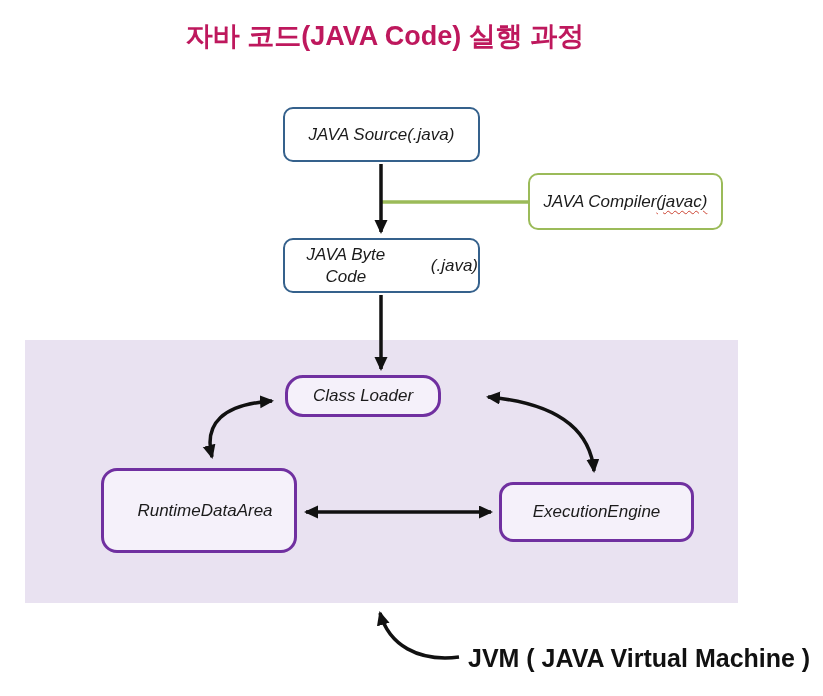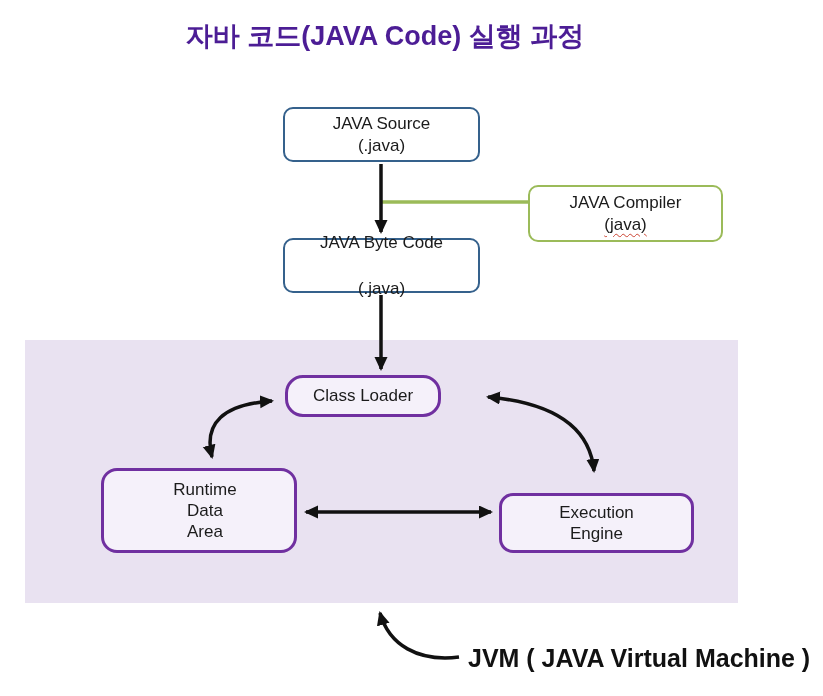--- a/index.html
+++ b/index.html
@@ -10,56 +10,56 @@
     --box-fill:#F5F1FA;
     --arrow:#111111;
     --text:#1b1b1b;
   }
   *{margin:0;padding:0;box-sizing:border-box;}
   body{background:#ffffff;font-family:"Liberation Sans","DejaVu Sans",sans-serif;color:var(--text);}
   .canvas{position:relative;width:823px;height:696px;background:#ffffff;overflow:hidden;}
 
   .title{
     position:absolute;left:120px;top:18px;width:530px;
-    text-align:center;font-size:27px;font-weight:800;letter-spacing:0px;color:#4c1d95;
+    text-align:center;font-size:27px;font-weight:800;letter-spacing:0px;color:#be185d;
   }
 
   .node{
-    position:absolute;display:flex;flex-direction:column;align-items:center;justify-content:center;
-    text-align:center;font-size:17px;line-height:1.25;color:var(--text);background:#ffffff;
+    position:absolute;display:flex;flex-direction:row;align-items:center;justify-content:center;
+    text-align:center;font-size:17px;line-height:1.25;color:var(--text);background:#ffffff;font-style:italic;
   }
   .node .ln{display:block;}
 
   .blue-box{
     border:2.5px solid var(--blue-border);
     border-radius:10px;
     background:#ffffff;
   }
   .green-box{
     border:2.5px solid var(--green);
     border-radius:10px;
     background:#ffffff;
   }
   .purple-box{
     border:3px solid var(--purple);
     background:var(--box-fill);
   }
 
   #java-source{left:283px;top:107px;width:197px;height:55px;}
-  #java-compiler{left:528px;top:173px;width:195px;height:57px;margin-top:12px;}
+  #java-compiler{left:528px;top:173px;width:195px;height:57px;}
   #java-byte-code{left:283px;top:238px;width:197px;height:55px;gap:24px;}
 
   #jvm-area{
     position:absolute;left:25px;top:340px;width:713px;height:263px;
     background:var(--jvm-bg);
   }
 
   #class-loader{left:285px;top:375px;width:156px;height:42px;border-radius:18px;}
   #runtime-data-area{left:101px;top:468px;width:196px;height:85px;border-radius:16px;font-size:17px;padding-left:12px;}
-  #execution-engine{left:499px;top:493px;width:195px;height:60px;border-radius:14px;}
+  #execution-engine{left:499px;top:482px;width:195px;height:60px;border-radius:14px;}
 
   .wavy{
     text-decoration-line:underline;
     text-decoration-style:wavy;
     text-decoration-color:#cc4433;
     text-decoration-thickness:1px;
     text-underline-offset:3px;
   }
 
   #jvm-label{
@@ -78,21 +78,21 @@
 
   <div id="jvm-area"></div>
 
   <div class="node blue-box" id="java-source">
     <span class="ln">JAVA Source</span>
     <span class="ln">(.java)</span>
   </div>
 
   <div class="node green-box" id="java-compiler">
     <span class="ln">JAVA Compiler</span>
-    <span class="ln wavy">(java)</span>
+    <span class="ln wavy">(javac)</span>
   </div>
 
   <div class="node blue-box" id="java-byte-code">
     <span class="ln">JAVA Byte Code</span>
     <span class="ln">(.java)</span>
   </div>
 
   <div class="node purple-box" id="class-loader">
     <span class="ln">Class Loader</span>
   </div>

